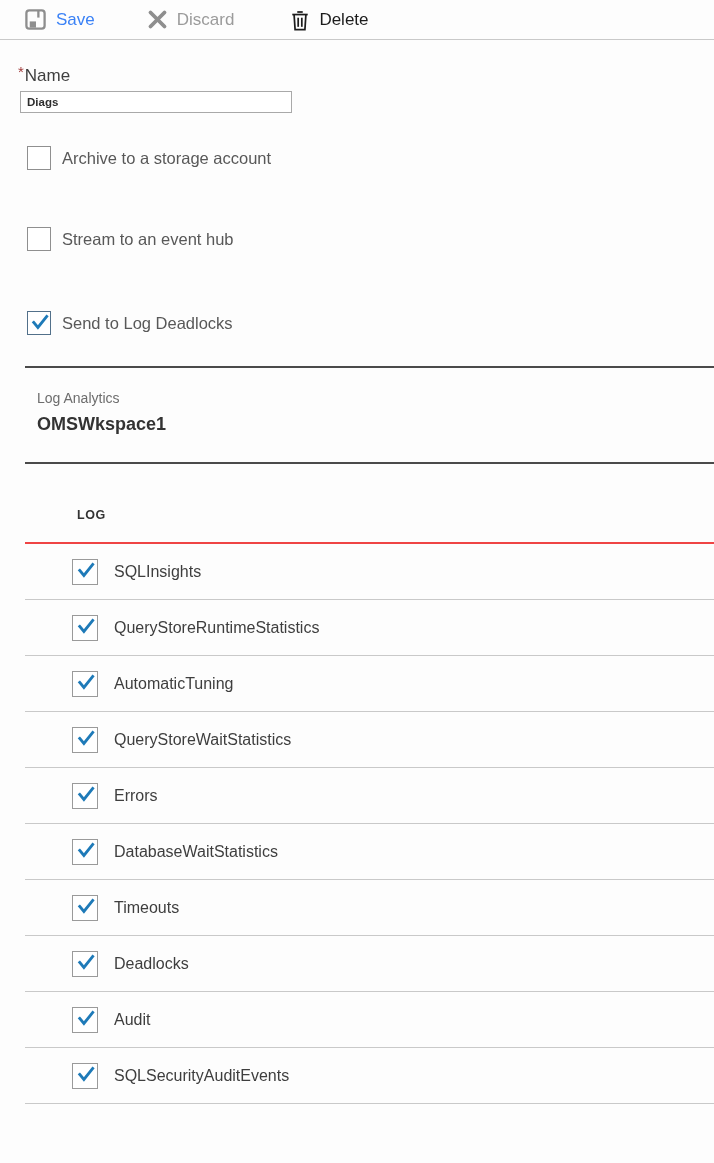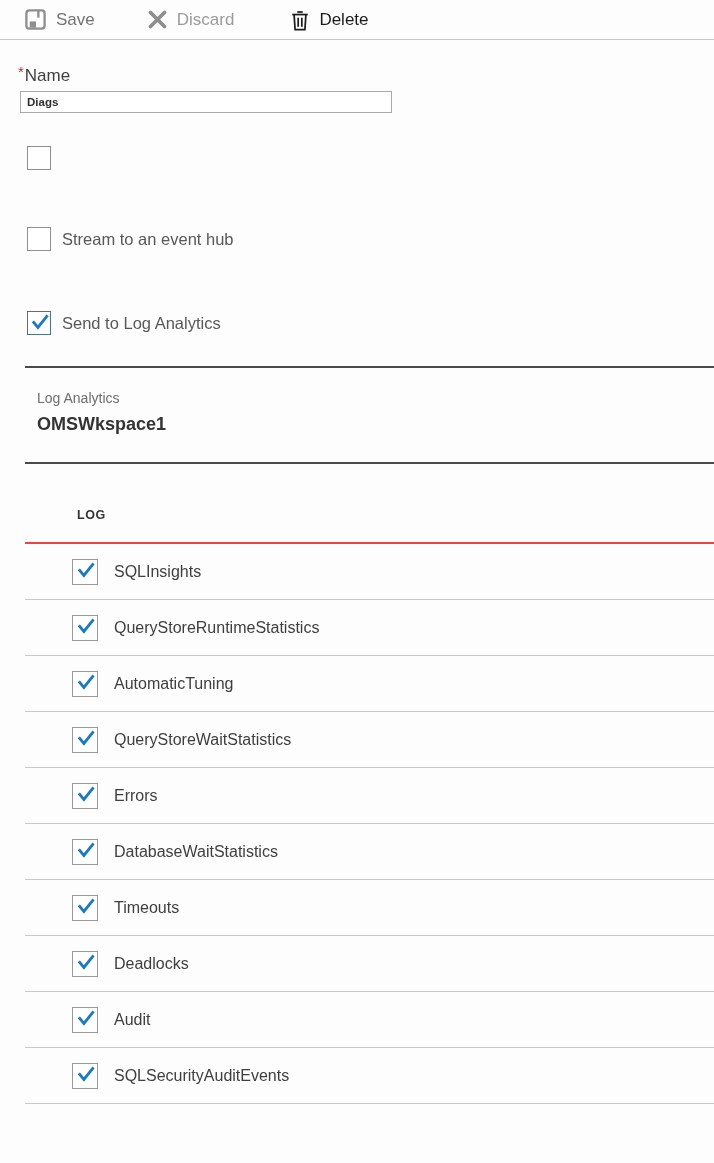--- a/index.html
+++ b/index.html
@@ -3,29 +3,29 @@
 <meta charset="utf-8">
 <style>
   * { margin: 0; padding: 0; box-sizing: border-box; }
   html, body { width: 714px; height: 1163px; background: #fdfdfd; overflow: hidden;
     font-family: "Liberation Sans", "DejaVu Sans", sans-serif; }
 
   
   .toolbar { height: 40px; display: flex; align-items: center; border-bottom: 1px solid #c9c9c9; background:#fdfdfd; }
   .tb-btn { display: flex; align-items: center; gap: 9px; font-size: 17px; cursor: pointer; background:none; border:none; font-family: inherit; }
   .tb-btn .tb-icon { display:flex; align-items:center; }
-  .tb-save { margin-left: 24px; color: #737373; }
+  .tb-save { margin-left: 24px; color: #3b82f6; }
   .tb-discard { margin-left: 52px; color: #9b9b9b; }
   .tb-delete { margin-left: 56px; color: #1c1c1c; }
 
   
   .name-sec { margin: 21px 0 0 18px; }
   .name-label { font-size: 17px; color: #3f3f3f; line-height: 22px; }
   .req { color: #a13a3a; font-size: 15px; vertical-align: 4px; margin-right: 1px; }
-  .name-input { display:block; margin-top: 4px; margin-left: 2px; width: 372px; height: 22px;
+  .name-input { display:block; margin-top: 4px; margin-left: 2px; width: 272px; height: 22px;
     border: 1px solid #a9a9a9; background:#fff; font-family: inherit;
     font-size: 11.5px; font-weight: bold; color: #2e2e2e; padding: 0 6px; outline: none; }
 
   
   .opt { display: flex; align-items: center; gap: 11px; margin-left: 27px; }
   .opt-1 { margin-top: 33px; }
   .opt-2 { margin-top: 57px; }
   .opt-3 { margin-top: 60px; }
   .opt-label { font-size: 16.5px; color: #585858; }
 
@@ -92,36 +92,37 @@
 
 <div class="name-sec">
   <div class="name-label"><span class="req">*</span><span>Name</span></div>
   <input class="name-input" type="text" value="Diags" style="">
 </div>
 
 <div class="opt opt-1">
   <span class="cb">
     
   </span>
+  <span class="opt-label">Archive to a storage account</span>
 </div>
 
 <div class="opt opt-2">
   <span class="cb">
     
   </span>
   <span class="opt-label">Stream to an event hub</span>
 </div>
 
 <div class="opt opt-3">
   <span class="cb dark-border checked">
     <svg viewBox="0 0 24 24" fill="none" stroke-width="3.4" stroke-linecap="square">
         <path d="M4.5 12.5 L9.5 18.5 L20 5.5"></path>
       </svg>
   </span>
-  <span class="opt-label">Send to Log Analytics</span>
+  <span class="opt-label">Send to Log Deadlocks</span>
 </div>
 
 <div class="hr-dark hr1"></div>
 
 <div class="la-sec">
   <div class="la-title">Log Analytics</div>
   <div class="la-ws">OMSWkspace1</div>
 </div>
 
 <div class="hr-dark hr2"></div>

